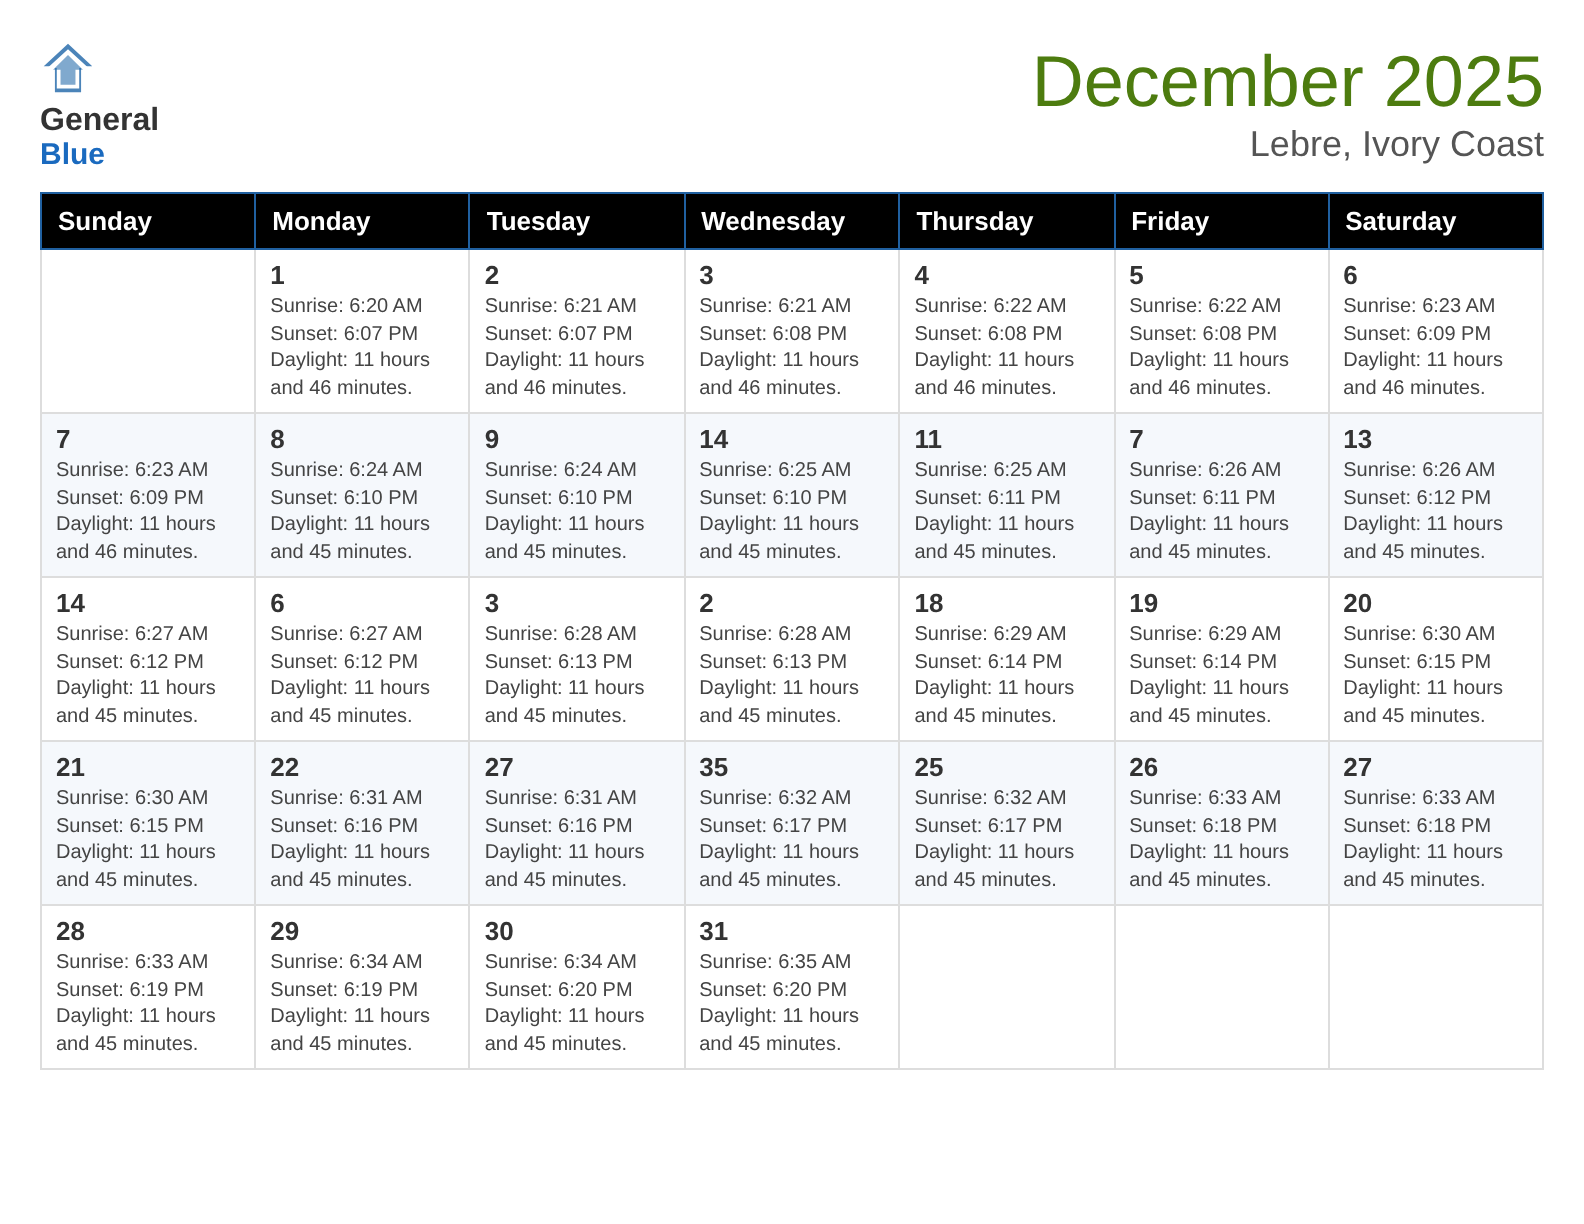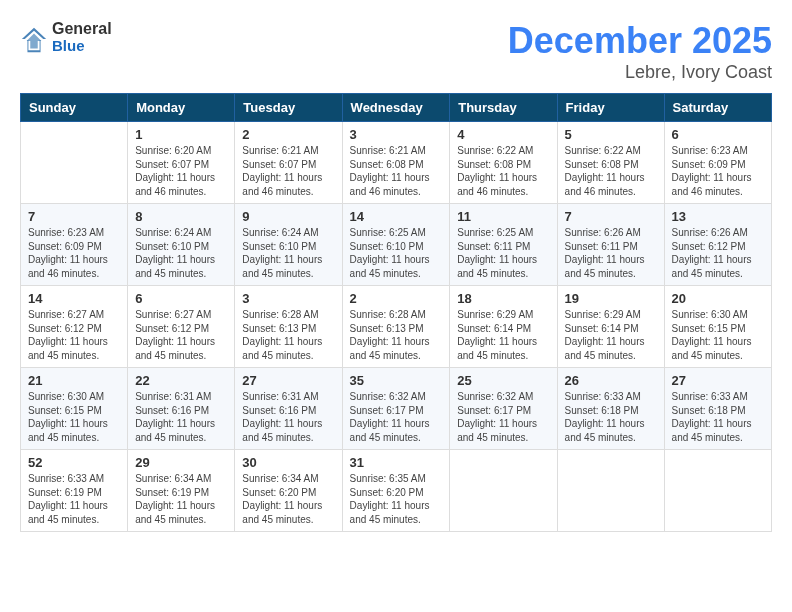--- a/index.html
+++ b/index.html
@@ -11,22 +11,23 @@
       padding: 20px;
     }
     .header {
       display: flex;
       justify-content: space-between;
       align-items: flex-start;
       margin-bottom: 10px;
     }
     .logo {
       display: flex;
-      align-items: flex-end;
+      align-items: flex-start;
       gap: 4px;
+      flex-direction: column;
     }
     .logo-text {
       display: flex;
       flex-direction: column;
       line-height: 1.1;
     }
     .logo-general {
       font-size: 16px;
       font-weight: bold;
       color: #333;
@@ -38,34 +39,34 @@
     }
     .logo-icon {
       width: 28px;
       height: 28px;
     }
     .title-block {
       text-align: right;
     }
     .month-title {
       font-size: 36px;
-      font-weight: bold;
-      color: #3b82f6;
+      font-weight: normal;
+      color: #4d7c0f;
     }
     .location-title {
       font-size: 18px;
       color: #555;
     }
     .calendar {
       width: 100%;
       border-collapse: collapse;
       border: 1px solid #ccc;
     }
     .calendar th {
-      background-color: #0c4a6e;
+      background-color: #000000;
       color: white;
       text-align: left;
       padding: 6px 8px;
       font-size: 13px;
       border: 1px solid #2060a0;
     }
     .calendar td {
       vertical-align: top;
       padding: 5px 7px;
       border: 1px solid #ddd;
@@ -250,21 +251,21 @@
           <span class="day-number">26</span>
           <div class="day-info">Sunrise: 6:33 AM<br>Sunset: 6:18 PM<br>Daylight: 11 hours and 45 minutes.</div>
         </td>
         <td>
           <span class="day-number">27</span>
           <div class="day-info">Sunrise: 6:33 AM<br>Sunset: 6:18 PM<br>Daylight: 11 hours and 45 minutes.</div>
         </td>
       </tr>
       <tr>
         <td>
-          <span class="day-number">52</span>
+          <span class="day-number">28</span>
           <div class="day-info">Sunrise: 6:33 AM<br>Sunset: 6:19 PM<br>Daylight: 11 hours and 45 minutes.</div>
         </td>
         <td>
           <span class="day-number">29</span>
           <div class="day-info">Sunrise: 6:34 AM<br>Sunset: 6:19 PM<br>Daylight: 11 hours and 45 minutes.</div>
         </td>
         <td>
           <span class="day-number">30</span>
           <div class="day-info">Sunrise: 6:34 AM<br>Sunset: 6:20 PM<br>Daylight: 11 hours and 45 minutes.</div>
         </td>

